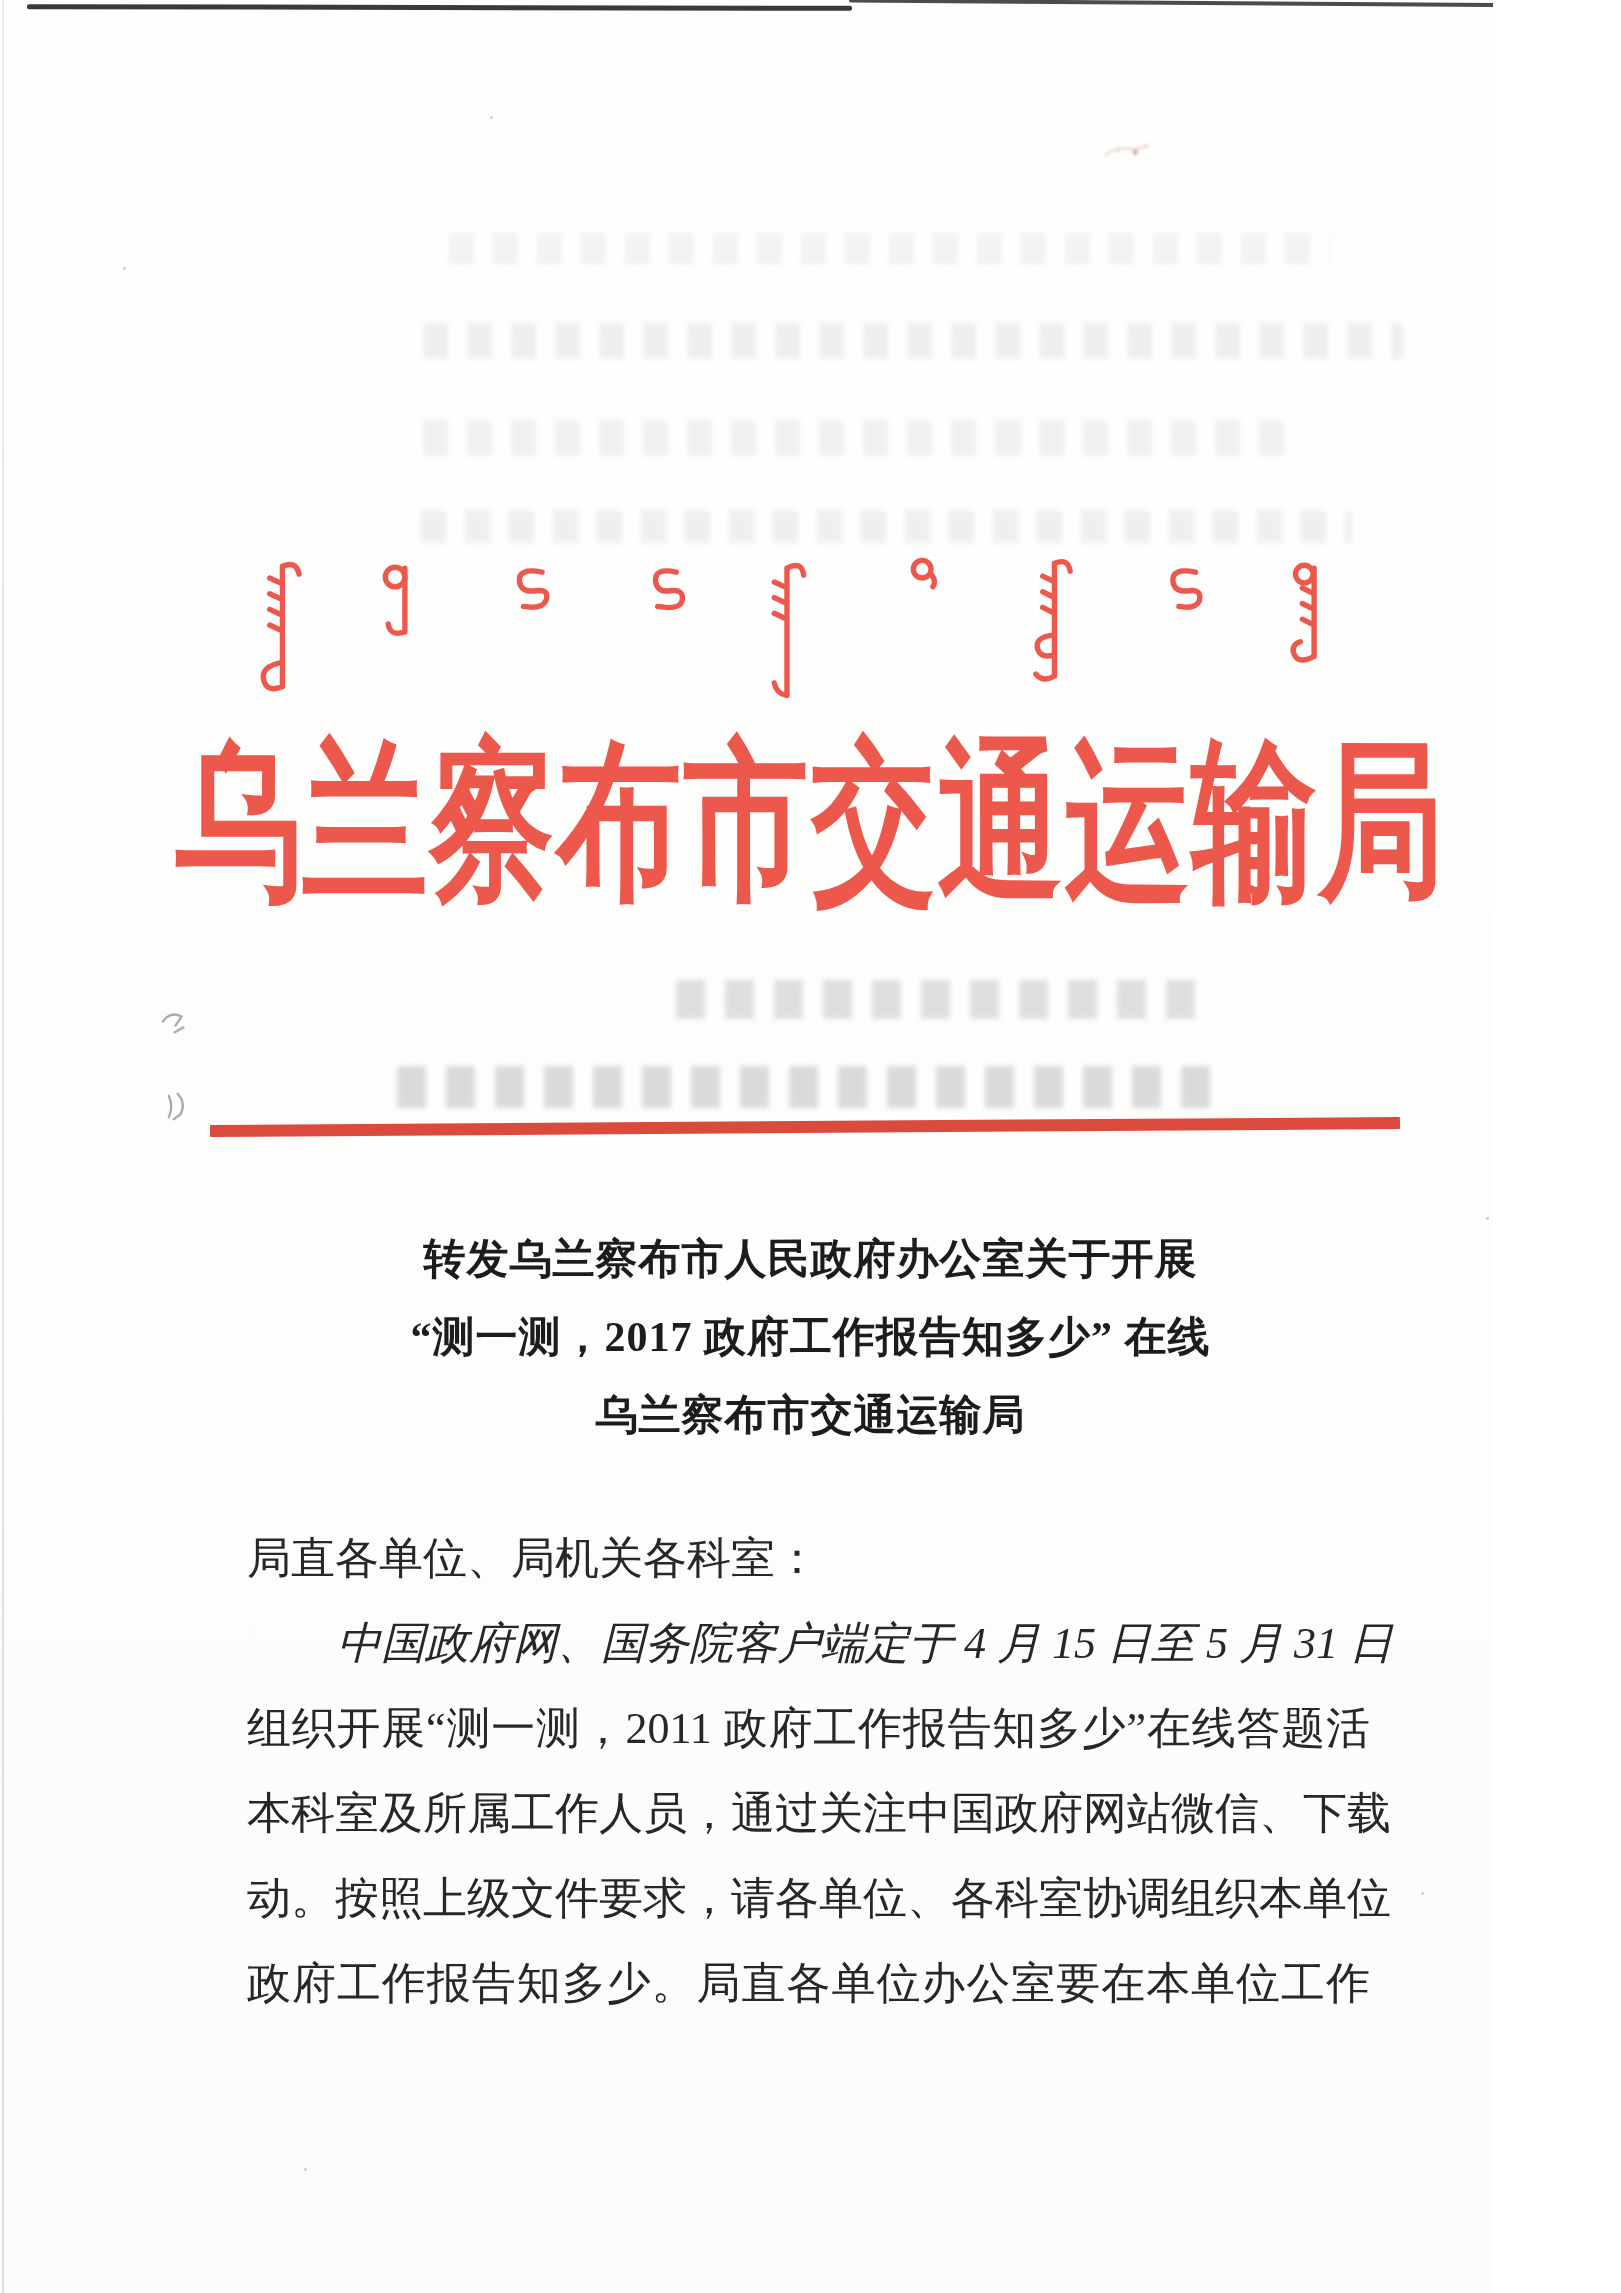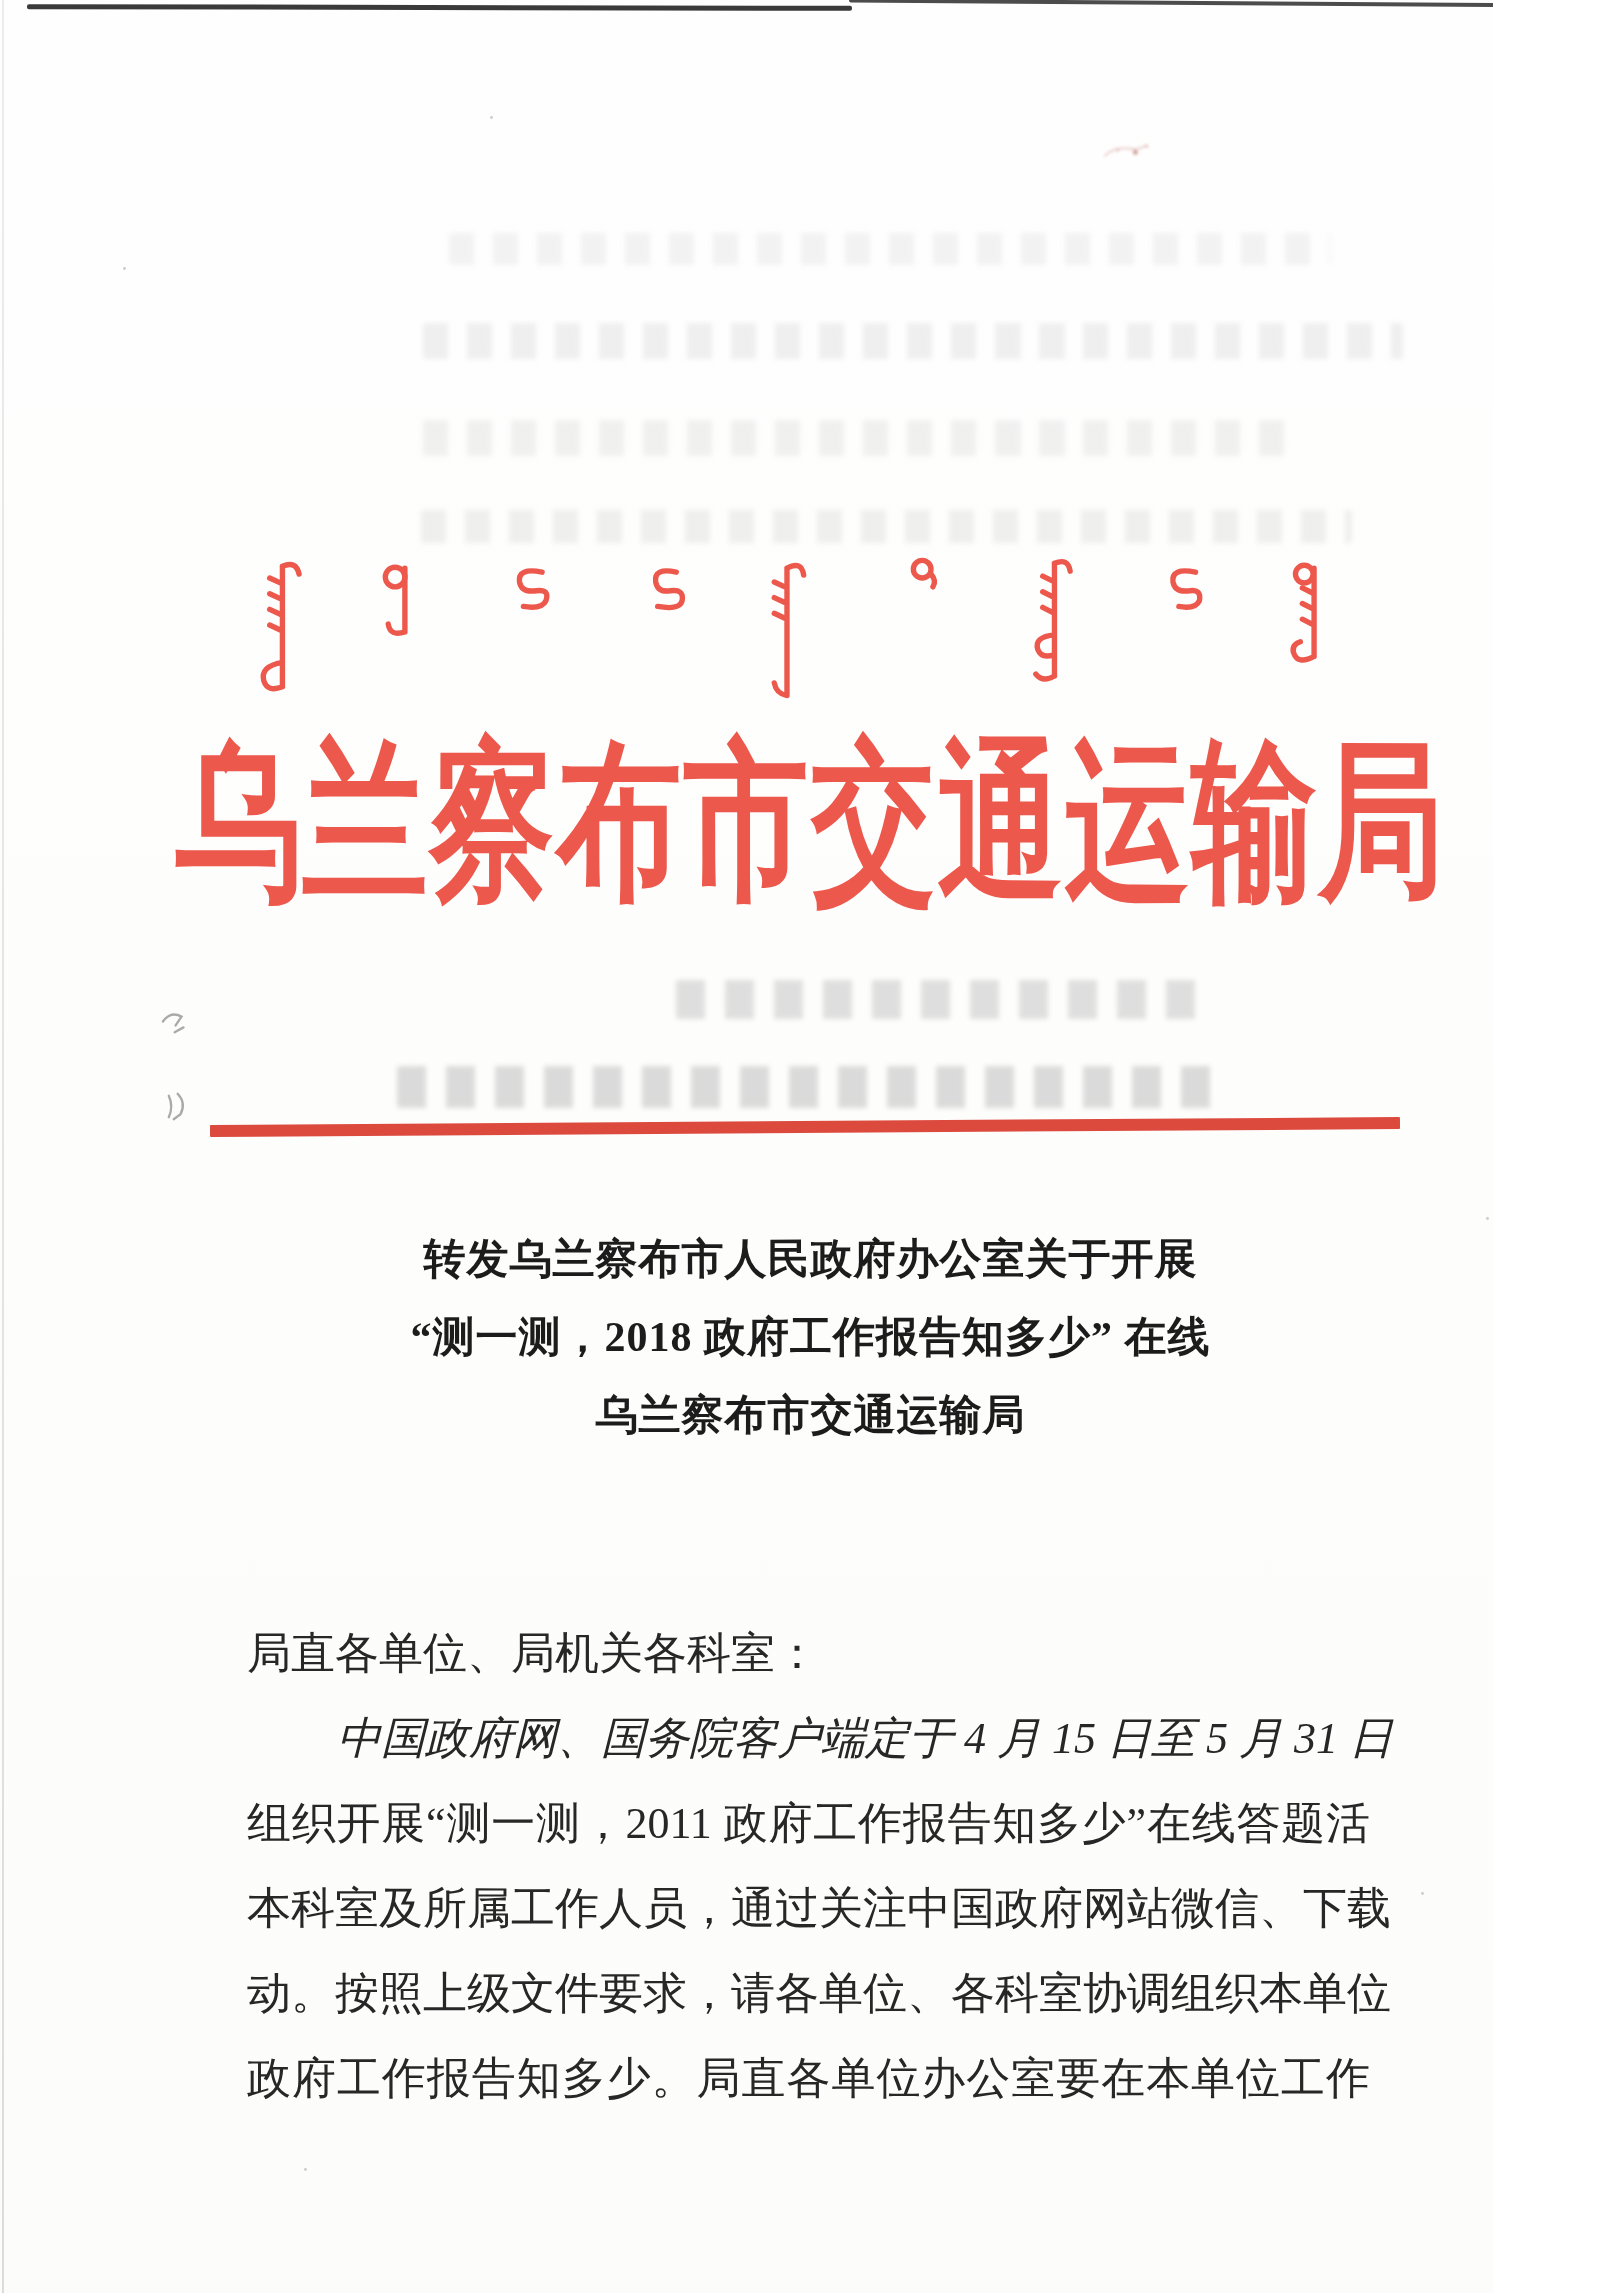--- a/index.html
+++ b/index.html
@@ -29,21 +29,21 @@
     position:absolute;left:0;width:1621px;top:760px;height:127px;line-height:127px;
     text-align:center;font-size:125px;font-weight:700;letter-spacing:2px;
     transform:scaleY(1.38);transform-origin:50% 50%;white-space:nowrap;
   }
   .red-rule{position:absolute;left:210px;top:1121px;width:1190px;height:11.8px;transform:rotate(-0.38deg);border-radius:1px;}
   
   .doc-title{position:absolute;left:0;width:1621px;top:1220px;text-align:center;
     color:#1c1c1c;font-size:42px;font-weight:700;line-height:78px;letter-spacing:1px;}
   .doc-title .t-line{white-space:nowrap;}
   
-  .doc-body{position:absolute;left:247px;top:1611px;width:1123px;
+  .doc-body{position:absolute;left:247px;top:1516px;width:1123px;
     color:#272727;font-size:44px;line-height:85px;}
   .b-line{text-align:justify;text-align-last:justify;height:85px;white-space:nowrap;}
   .b-line.salutation{text-align-last:left;}
   .b-line.indent{padding-left:90px;font-style:italic;}
 </style>
 </head>
 <body>
 
 <div class="page">
 
@@ -108,21 +108,21 @@
 
   <div class="red-rule" style="background:#dc4a3e;"></div>
 
   <svg style="position:absolute;left:147px;top:1000px;" width="69" height="127" viewBox="0 0 70 130" stroke="#8f8f8f" stroke-width="2.4" fill="none" stroke-linecap="round" opacity="0.75">
     <path d="M16 22 q8 -11 19 -5 l-6 9 M28 33 l9 -5"></path>
     <path d="M22 98 q5 11 0 22 M31 96 q9 9 3 21 l-7 5"></path>
   </svg>
 
   <div class="doc-title">
     <div class="t-line">转发乌兰察布市人民政府办公室关于开展</div>
-    <div class="t-line">“测一测，2018 政府工作报告知多少” 在线</div>
+    <div class="t-line">“测一测，2017 政府工作报告知多少” 在线</div>
     <div class="t-line">乌兰察布市交通运输局</div>
   </div>
 
   <div class="doc-body">
     <div class="b-line salutation">局直各单位、局机关各科室：</div>
     <div class="b-line indent">中国政府网、国务院客户端定于 4 月 15 日至 5 月 31 日</div>
     <div class="b-line">组织开展“测一测，2011 政府工作报告知多少”在线答题活</div>
     <div class="b-line">本科室及所属工作人员，通过关注中国政府网站微信、下载</div>
     <div class="b-line">动。按照上级文件要求，请各单位、各科室协调组织本单位</div>
     <div class="b-line">政府工作报告知多少。局直各单位办公室要在本单位工作</div>

